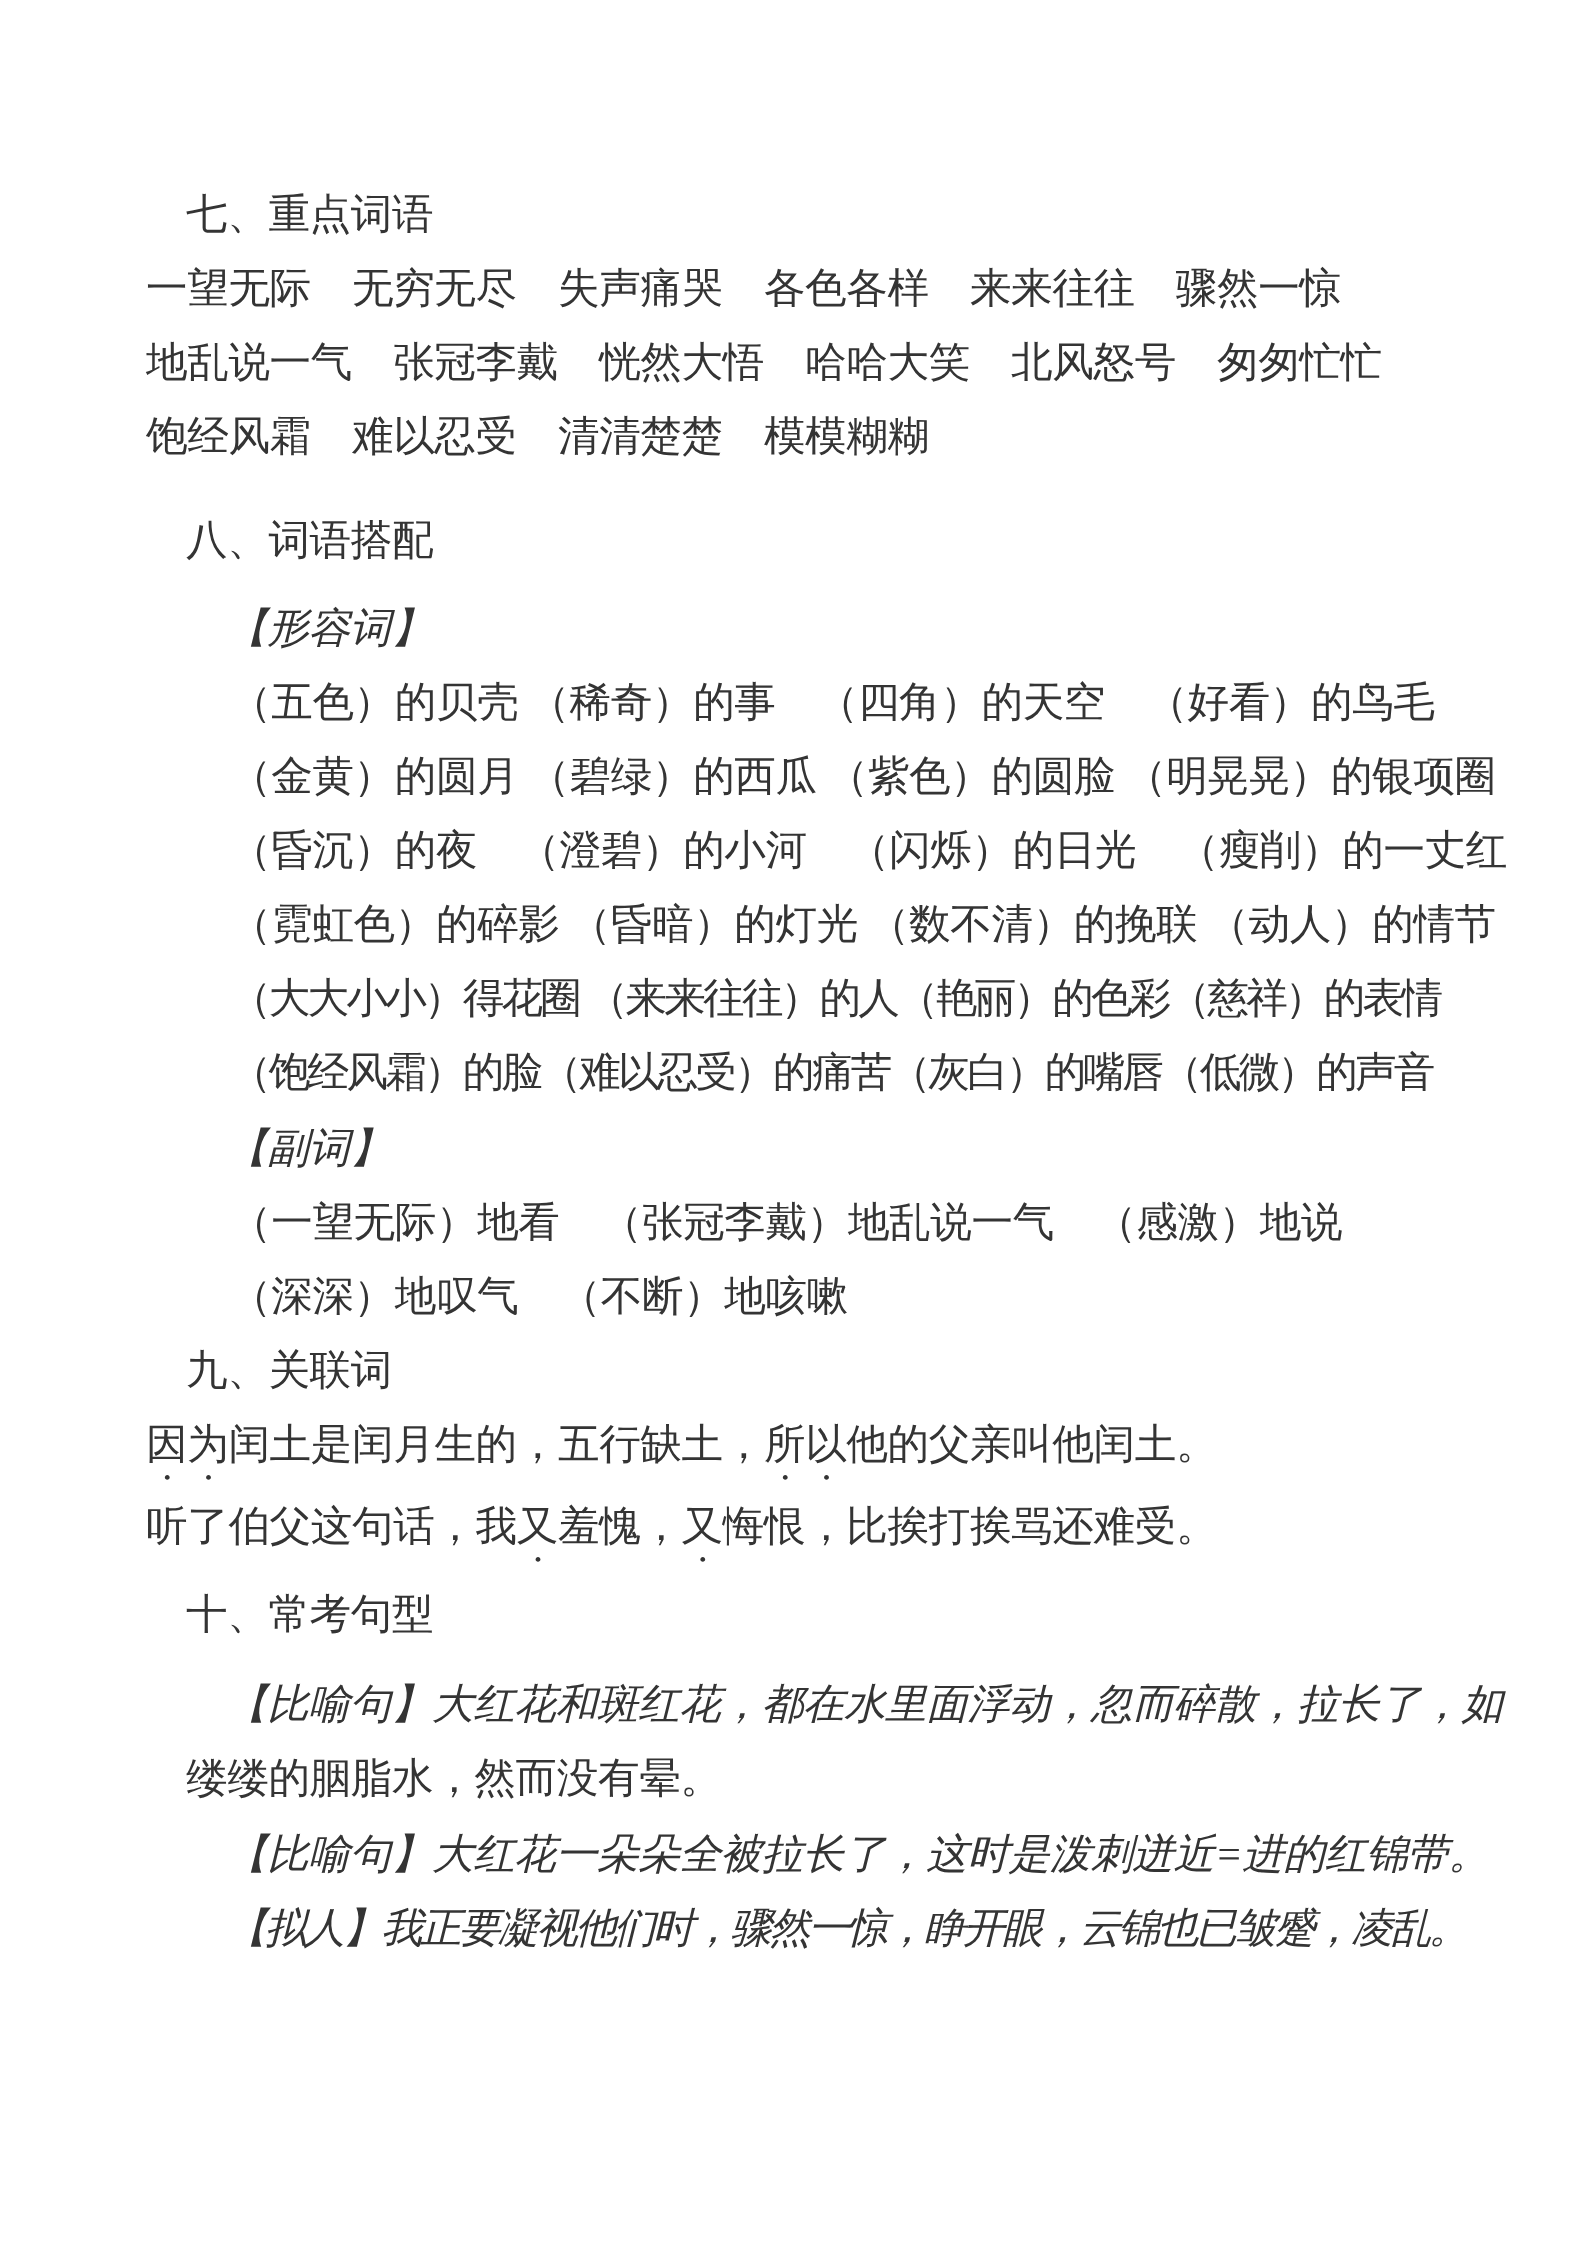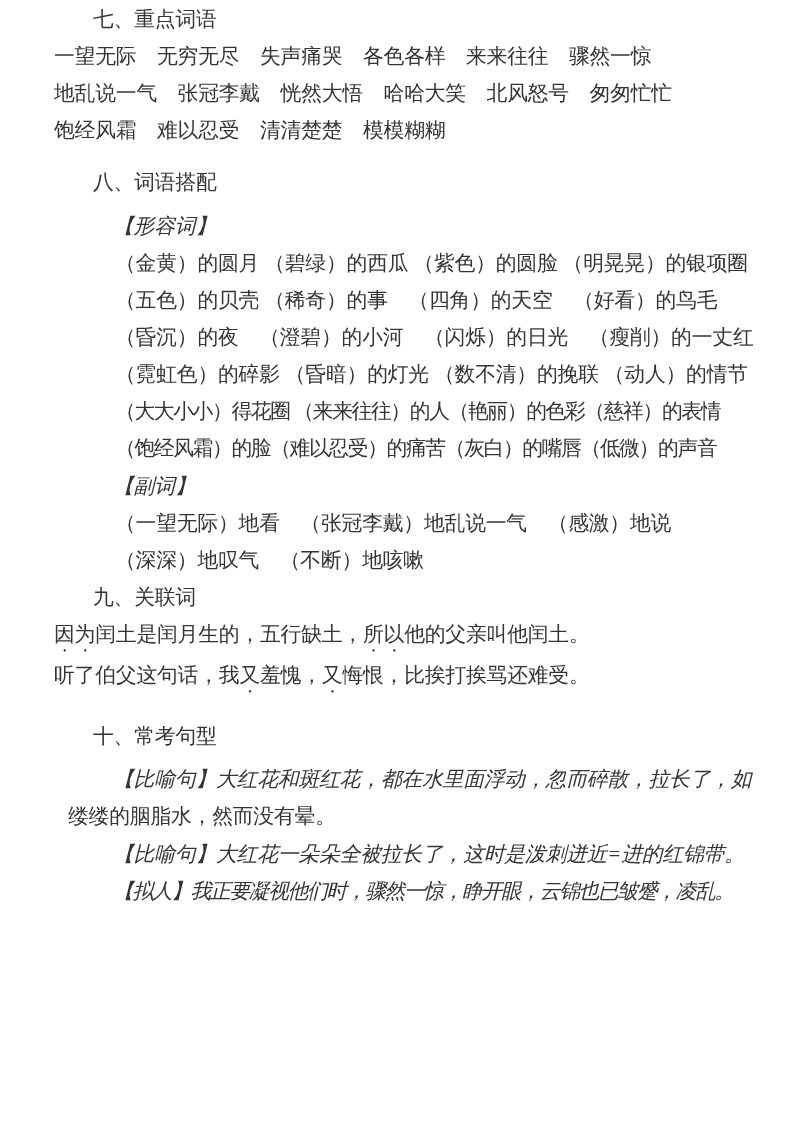--- a/index.html
+++ b/index.html
@@ -7,39 +7,40 @@
     width: 793px; height: 1122px;
     background: #ffffff;
     font-family: "Liberation Serif", "DejaVu Serif", serif;
     color: #343434;
     overflow: hidden;
   }
   .page {
     position: relative;
     width: 793px; height: 1122px;
     box-sizing: border-box;
+    padding-top: 89px;
     background: #ffffff;
   }
   .line {
     font-size: 20.8px;
     line-height: 37px;
     letter-spacing: -0.2px;
     white-space: pre;
   }
   
   .h   { margin-left: 93px;  }  
-  .t   { margin-left: 54px; }  
+  .t   { margin-left: 73px; }  
   .p   { margin-left: 115px; }  
   .b   { margin-left: 113px; font-style: italic; }  
-  .c   { margin-left: 68px;  }  
+  .c   { margin-left: 93px;  }  
   
   .mt2 { margin-top: 15px; }
   .mt7 { margin-top: 7px; }
   .mt1 { margin-top: 1px; }
-  .mt5 { margin-top: 20px; }
+  .mt5 { margin-top: 5px; font-family: Liberation Mono, monospace; }
   .mt6 { margin-top: 6px; }
   .tight { letter-spacing: -1.4px; }
   
   .em {
     -webkit-text-emphasis: filled dot #343434;
     -webkit-text-emphasis-position: under;
     text-emphasis: filled dot #343434;
     text-emphasis-position: under right;
   }
 </style>
@@ -48,22 +49,22 @@
 
 <div class="page">
 
   <div class="line h">七、重点词语</div>
   <div class="line t">一望无际　无穷无尽　失声痛哭　各色各样　来来往往　骤然一惊</div>
   <div class="line t">地乱说一气　张冠李戴　恍然大悟　哈哈大笑　北风怒号　匆匆忙忙</div>
   <div class="line t">饱经风霜　难以忍受　清清楚楚　模模糊糊</div>
 
   <div class="line h mt2">八、词语搭配</div>
   <div class="line b mt7">【形容词】</div>
+  <div class="line p">（五色）的贝壳 （稀奇）的事　（四角）的天空　（好看）的鸟毛</div>
   <div class="line p">（金黄）的圆月 （碧绿）的西瓜 （紫色）的圆脸 （明晃晃）的银项圈</div>
-  <div class="line p">（五色）的贝壳 （稀奇）的事　（四角）的天空　（好看）的鸟毛</div>
   <div class="line p">（昏沉）的夜　（澄碧）的小河　（闪烁）的日光　（瘦削）的一丈红</div>
   <div class="line p">（霓虹色）的碎影 （昏暗）的灯光 （数不清）的挽联 （动人）的情节</div>
   <div class="line p tight">（大大小小）得花圈 （来来往往）的人（艳丽）的色彩（慈祥）的表情</div>
   <div class="line p tight">（饱经风霜）的脸（难以忍受）的痛苦（灰白）的嘴唇（低微）的声音</div>
   <div class="line b mt1">【副词】</div>
   <div class="line p">（一望无际）地看　（张冠李戴）地乱说一气　（感激）地说</div>
   <div class="line p">（深深）地叹气　（不断）地咳嗽</div>
 
   <div class="line h">九、关联词</div>
   <div class="line t"><span class="em">因为</span><span>闰土是闰月生的，五行缺土，</span><span class="em">所以</span><span>他的父亲叫他闰土。</span></div>

